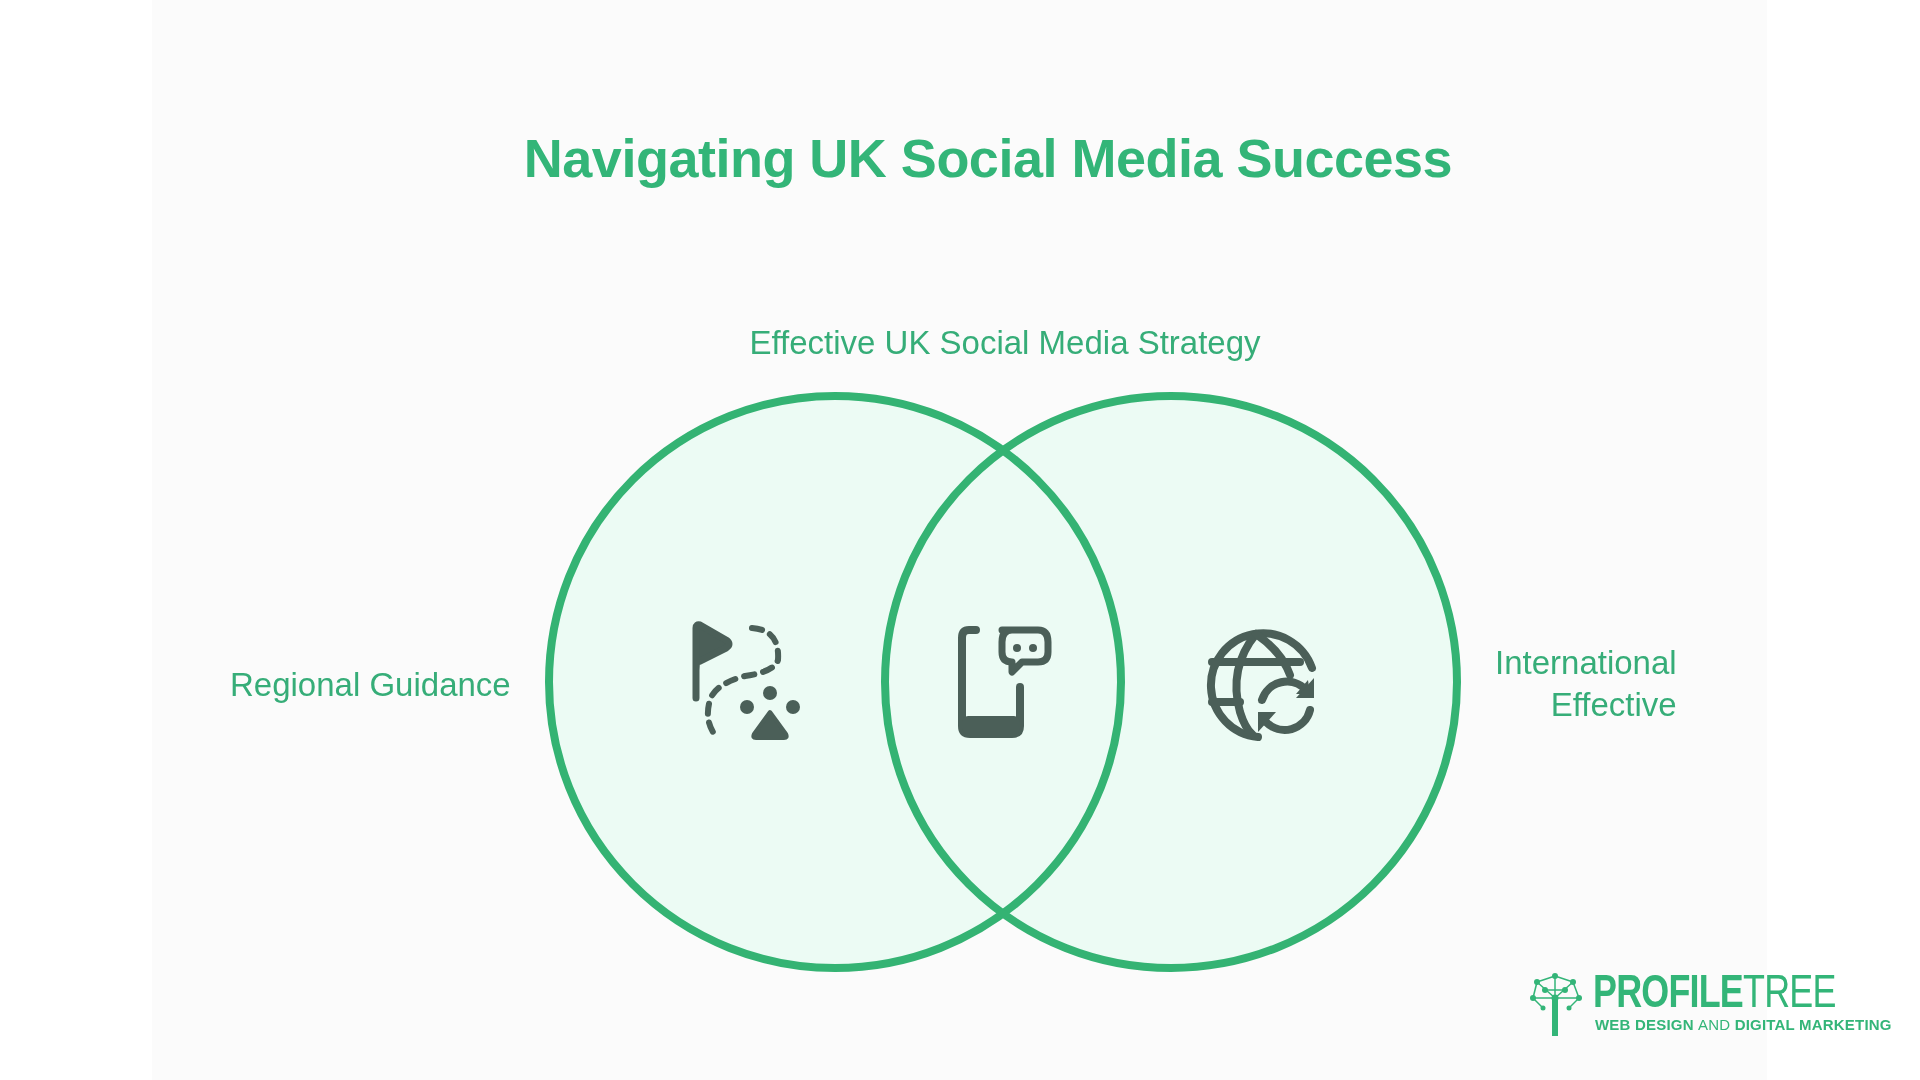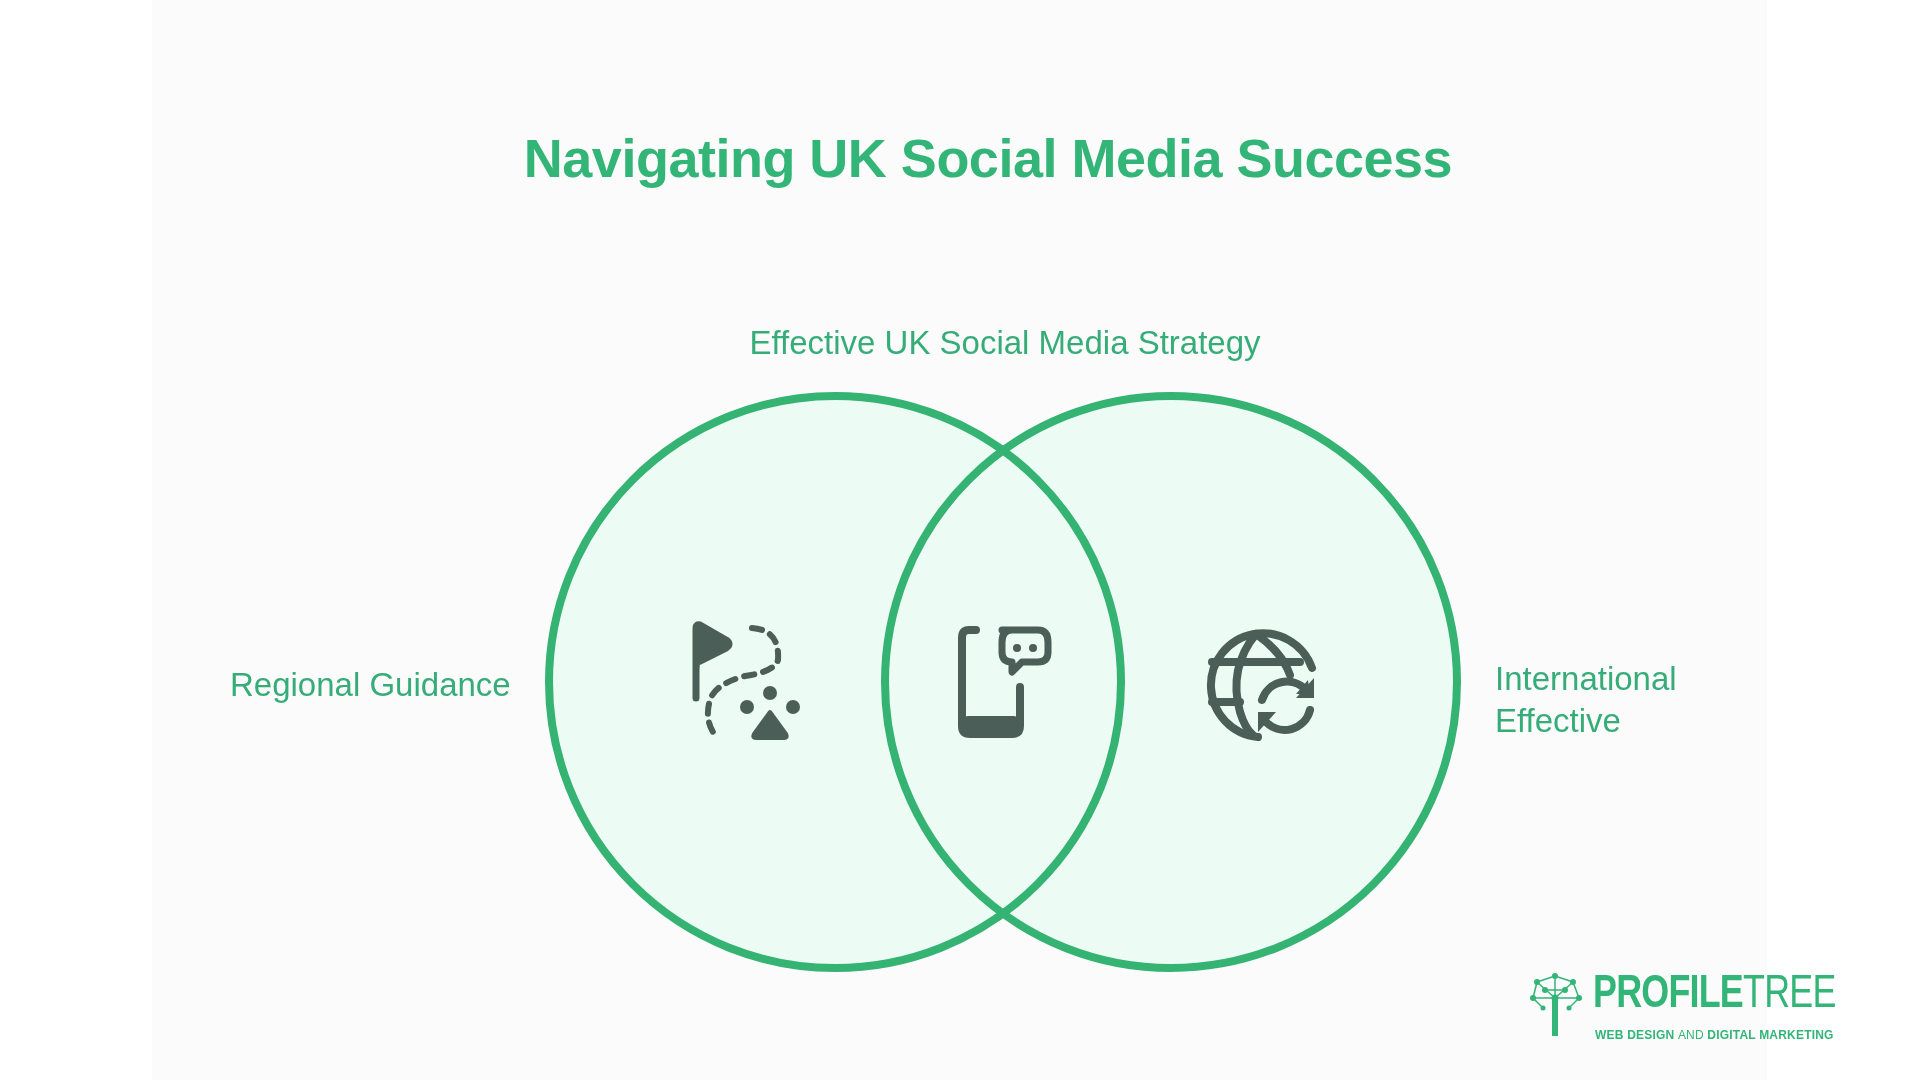--- a/index.html
+++ b/index.html
@@ -15,30 +15,30 @@
   .title {
     position: absolute; left: 0; width: 1920px; top: 126px;
     text-align: center; font-weight: bold; font-size: 54px; letter-spacing: -0.5px;
     color: #33b578; line-height: 64px; margin: 0; padding-left: 28px;
   }
   .label {
     position: absolute; color: #36ad78; font-size: 33px; line-height: 42px; white-space: nowrap;
   }
   .label-top { left: 0; width: 2010px; top: 322px; text-align: center; }
   .label-left { left: 230px; top: 664px; }
-  .label-right { left: 1495px; top: 658px; }
+  .label-right { left: 1495px; top: 642px; text-align: right; }
   svg.venn { position: absolute; left: 0; top: 0; }
   .logo { position: absolute; left: 1525px; top: 968px; width: 300px; height: 70px; }
   .logo-word {
     position: absolute; left: 68px; top: -2px; font-size: 46px; font-weight: bold;
     color: #33b578; letter-spacing: -1px; line-height: 50px; transform: scaleX(0.78); transform-origin: left;
   }
   .logo-word .thin { font-weight: normal; }
   .logo-tag {
-    position: absolute; left: 70px; top: 60px; font-size: 12px; font-weight: bold;
+    position: absolute; left: 70px; top: 48px; font-size: 15px; font-weight: bold;
     color: #33b578; white-space: nowrap; letter-spacing: 0.2px;
   }
   .logo-tag .thin { font-weight: normal; }
 </style>
 </head>
 <body>
 
 <div class="panel"></div>
 
 <h1 class="title">Navigating UK Social Media Success</h1>

